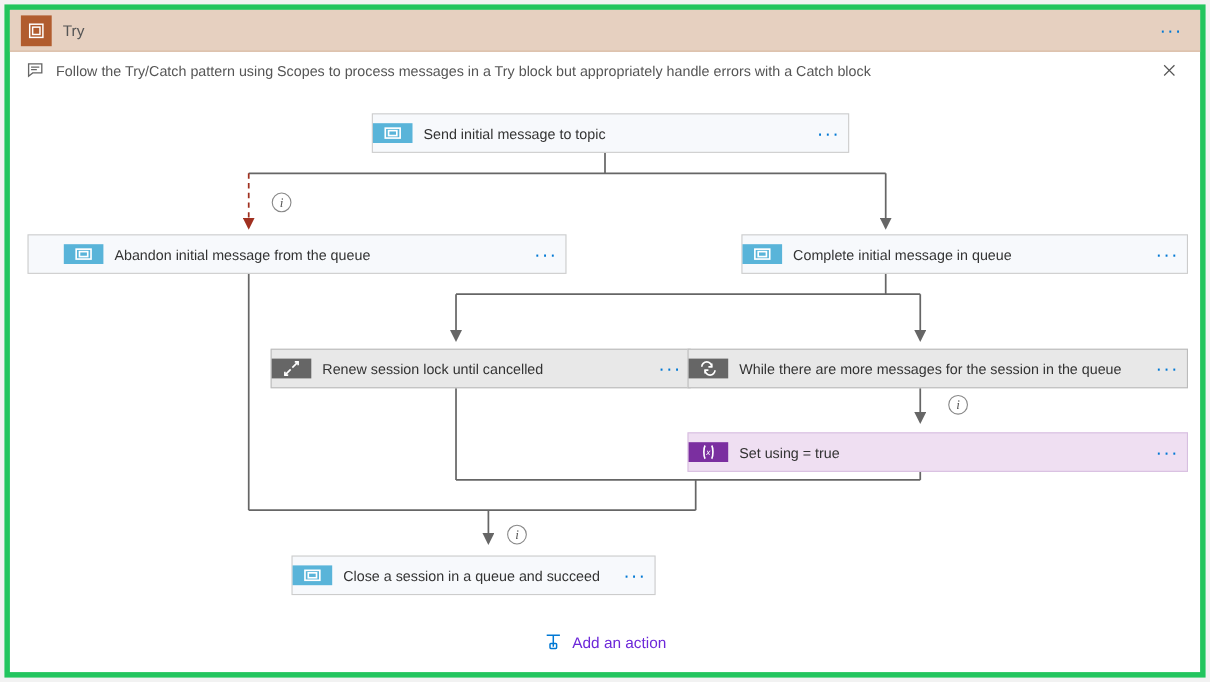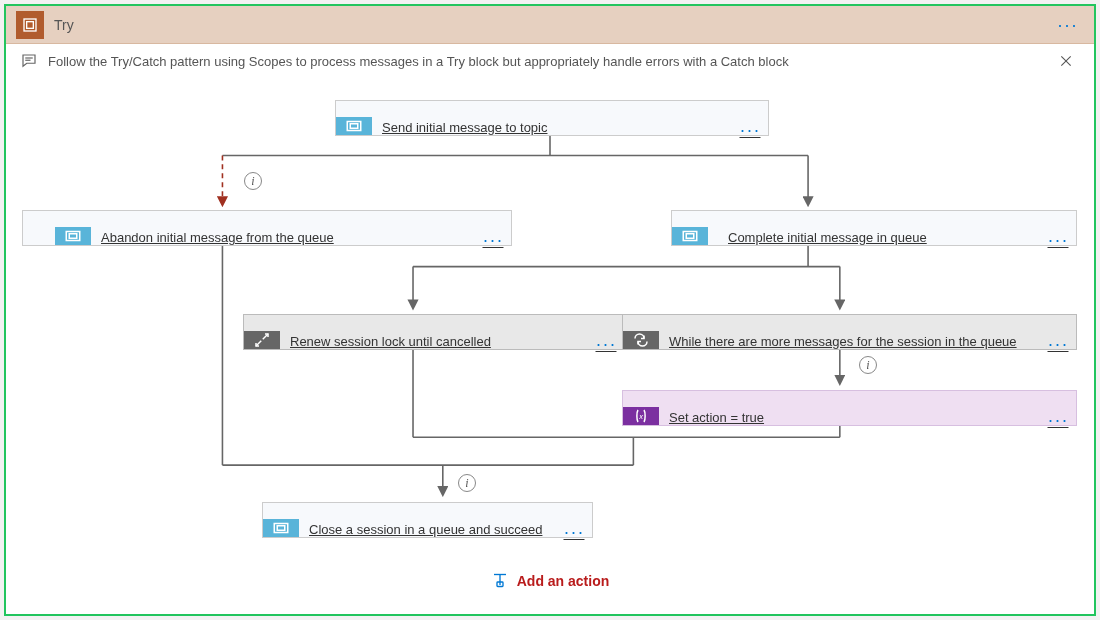--- a/index.html
+++ b/index.html
@@ -11,21 +11,21 @@
     font-family: "Segoe UI", Arial, sans-serif;
     font-size: 13px;
     color: #333;
     position: relative;
     overflow: hidden;
   }
   .outer {
     position: absolute;
     left: 4px; top: 4px;
     width: 1092px; height: 612px;
-    border: 2px solid #22c55e;
+    border: 5px solid #22c55e;
     background: #fff;
   }
   .scope-header {
     height: 38px;
     background: #e6d0c0;
     border-bottom: 1px solid #d8b8a0;
     display: flex;
     align-items: center;
     padding: 0 10px;
   }
@@ -66,21 +66,21 @@
   svg.connectors {
     position: absolute; inset: 0;
     width: 100%; height: 100%;
     pointer-events: none;
   }
   .card {
     position: absolute;
     height: 36px;
     border: 1px solid #ccc;
     background: #f7f9fc;
-    display: flex; align-items: flex-end; text-decoration: underline;
+    display: flex; align-items: center;
   }
   .card .icon {
     width: 36px;
     display: flex; align-items: center; justify-content: center;
     flex-shrink: 0;
   }
   .card .label {
     flex: 1;
     display: flex; align-items: center;
     padding-left: 10px;
@@ -111,26 +111,25 @@
     font-family: Georgia, serif;
     font-style: italic;
     font-size: 12px;
     color: #555;
   }
 
   .add-action {
     position: absolute;
     left: 0; width: 100%;
     text-align: center;
-    color: #b91c1c;
+    color: #6d28d9;
     font-size: 14px;
     display: flex; align-items: center; justify-content: center;
     gap: 8px;
     cursor: pointer;
-    font-weight: bold;
   }
 </style>
 </head>
 <body>
 
 <div class="outer">
 
   <div class="scope-header">
     <div class="scope-icon">
       <svg viewBox="0 0 24 24">
@@ -236,21 +235,21 @@
       <div class="icon">
         <svg viewBox="0 0 24 24">
             <rect x="3" y="6" width="18" height="12" fill="none" stroke="#fff" stroke-width="2"></rect>
             <rect x="7" y="9" width="10" height="6" fill="none" stroke="#fff" stroke-width="2"></rect>
           </svg>
       </div>
       <div class="label">Abandon initial message from the queue</div>
       <div class="menu">···</div>
     </div>
 
-    <div class="card sb" style="left: 665px; top: 132px; width: 406px; gap: 10px;">
+    <div class="card sb" style="left: 665px; top: 132px; width: 406px;">
       <div class="icon">
         <svg viewBox="0 0 24 24">
             <rect x="3" y="6" width="18" height="12" fill="none" stroke="#fff" stroke-width="2"></rect>
             <rect x="7" y="9" width="10" height="6" fill="none" stroke="#fff" stroke-width="2"></rect>
           </svg>
       </div>
       <div class="label">Complete initial message in queue</div>
       <div class="menu">···</div>
     </div>
 
@@ -281,21 +280,21 @@
     </div>
 
     <div class="card var" style="left: 616px; top: 312px; width: 455px;">
       <div class="icon">
         <svg viewBox="0 0 24 24" stroke="#fff" stroke-width="2" fill="none">
             <path d="M8 4c-2 3-2 13 0 16"></path>
             <path d="M16 4c2 3 2 13 0 16"></path>
             <text x="12" y="16" text-anchor="middle" font-size="10" fill="#fff" stroke="none" font-style="italic">x</text>
           </svg>
       </div>
-      <div class="label">Set action = true</div>
+      <div class="label">Set using = true</div>
       <div class="menu">···</div>
     </div>
 
     <div class="card sb" style="left: 256px; top: 424px; width: 331px;">
       <div class="icon">
         <svg viewBox="0 0 24 24">
             <rect x="3" y="6" width="18" height="12" fill="none" stroke="#fff" stroke-width="2"></rect>
             <rect x="7" y="9" width="10" height="6" fill="none" stroke="#fff" stroke-width="2"></rect>
           </svg>
       </div>

